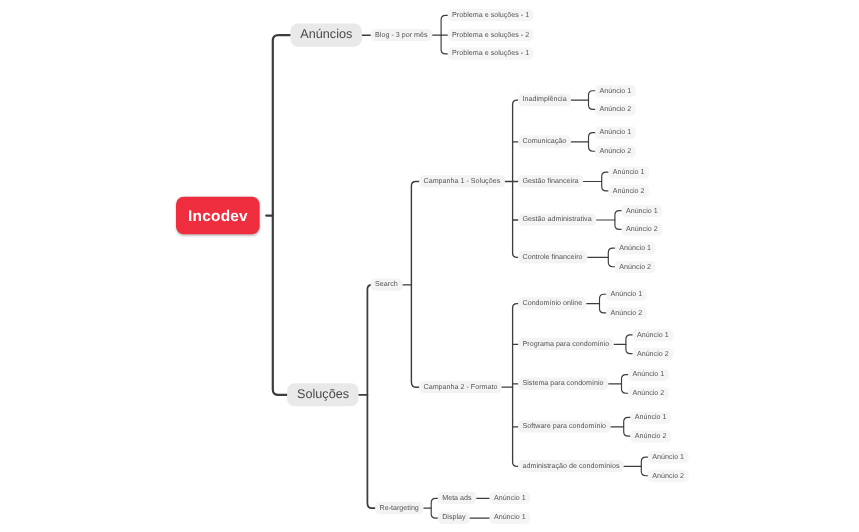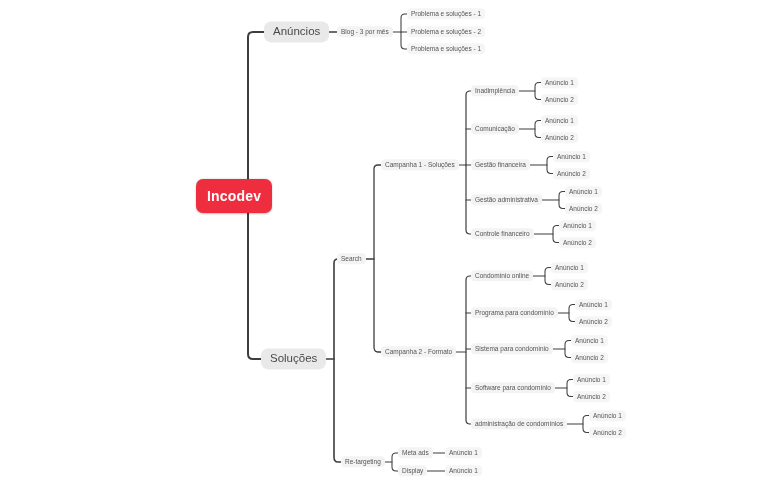--- a/index.html
+++ b/index.html
@@ -22,21 +22,20 @@
   .w12 { stroke-width:1.2; }
   .w11 { stroke-width:1.05; }
   .node {
     position:absolute; transform:translateY(-50%); white-space:nowrap;
     line-height:1.15; cursor:default; box-sizing:border-box;
   }
   .root {
     background:var(--brand-red); color:#ffffff; font-size:14px; font-weight:bold;
     padding:9px 11px; border-radius:7px; letter-spacing:.2px;
     box-shadow:0 1px 2px rgba(0,0,0,.25);
-    margin-left:36px;
   }
   .l2 {
     background:var(--node-bg); color:var(--text); font-size:11.5px;
     padding:4px 9px; border-radius:7px;
   }
   .sm {
     background:var(--leaf-bg); color:#555555; font-size:6.5px;
     padding:2px 4px; border-radius:4px;
   }
   .leaf { background:#f5f5f5; }

